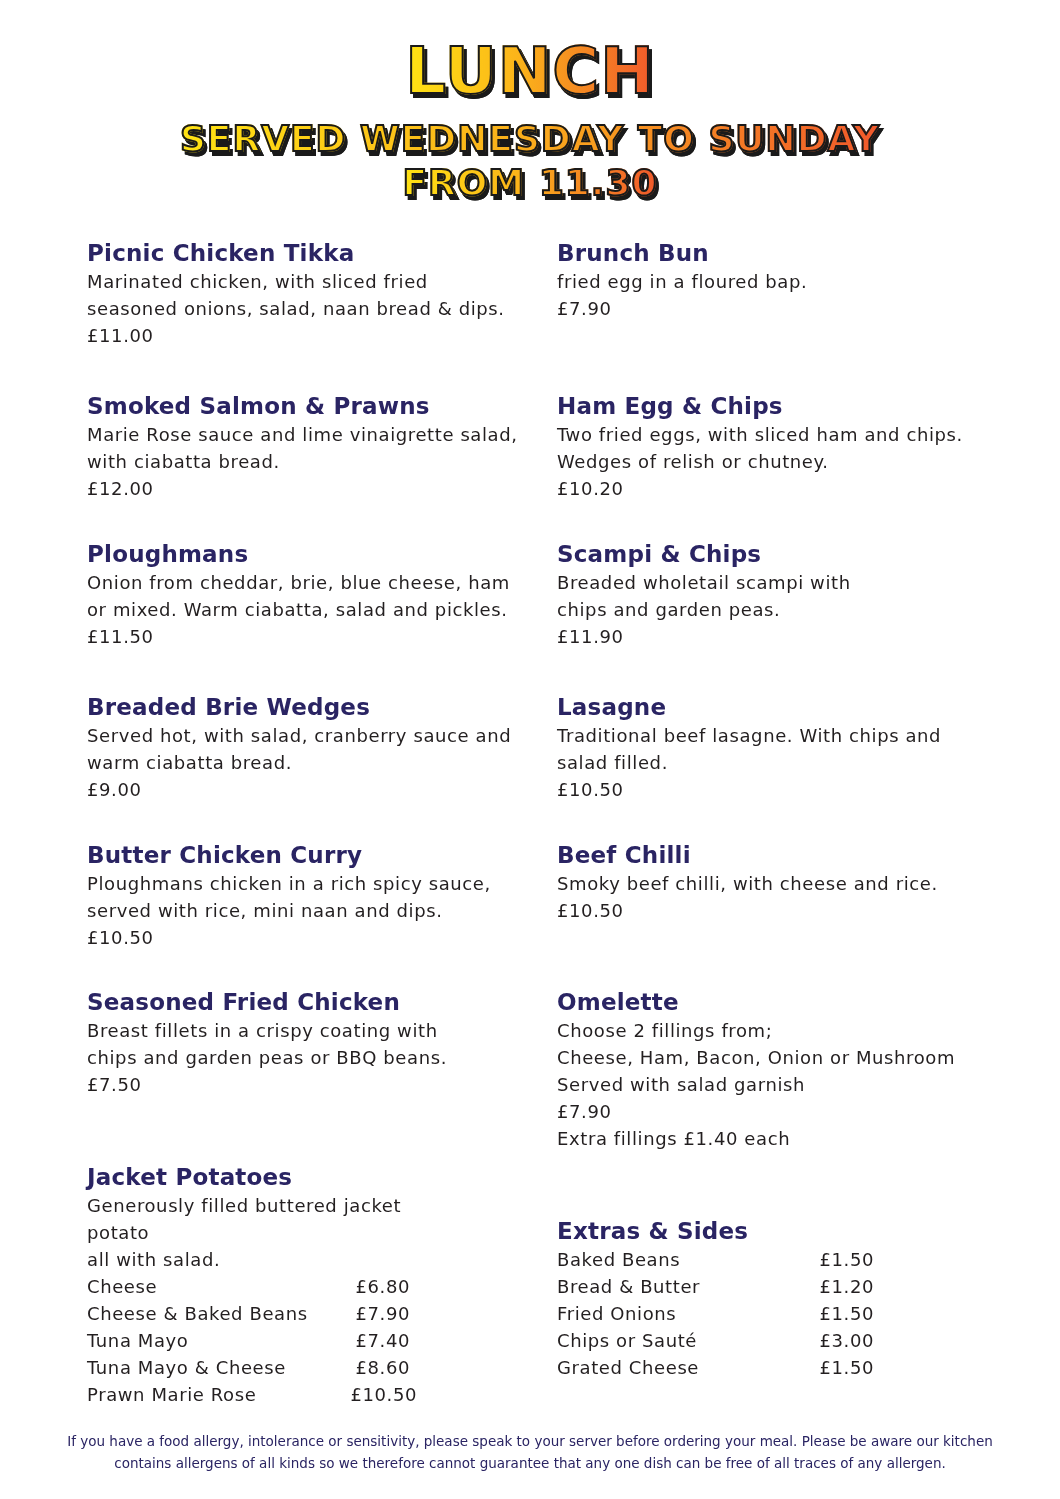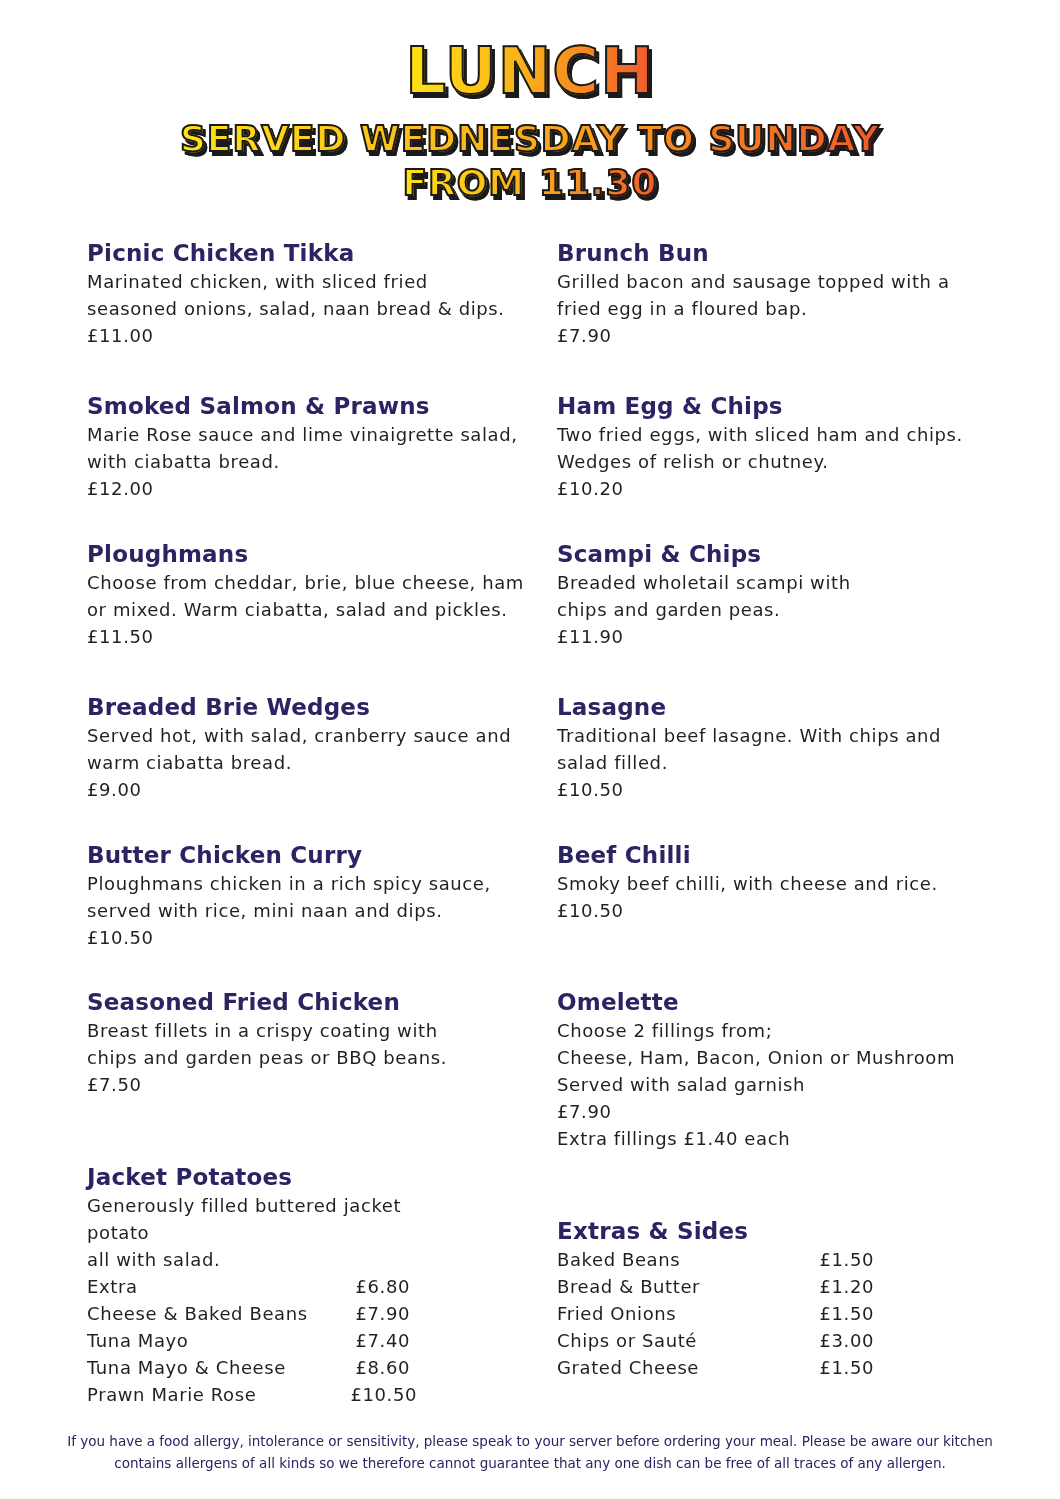--- a/index.html
+++ b/index.html
@@ -46,21 +46,21 @@
     <p>£11.00</p>
   </div>
   <div class="item" style="top:391px">
     <h2>Smoked Salmon &amp; Prawns</h2>
     <p>Marie Rose sauce and lime vinaigrette salad,</p>
     <p>with ciabatta bread.</p>
     <p>£12.00</p>
   </div>
   <div class="item" style="top:539px">
     <h2>Ploughmans</h2>
-    <p>Choose from cheddar, brie, blue cheese, ham</p>
+    <p>Onion from cheddar, brie, blue cheese, ham</p>
     <p>or mixed. Warm ciabatta, salad and pickles.</p>
     <p>£11.50</p>
   </div>
   <div class="item" style="top:692px">
     <h2>Breaded Brie Wedges</h2>
     <p>Served hot, with salad, cranberry sauce and</p>
     <p>warm ciabatta bread.</p>
     <p>£9.00</p>
   </div>
   <div class="item" style="top:840px">
@@ -74,21 +74,21 @@
     <p>Breast fillets in a crispy coating with</p>
     <p>chips and garden peas or BBQ beans.</p>
     <p>£7.50</p>
   </div>
 
   <div class="item" style="top:1162px; width:330px">
     <h2>Jacket Potatoes</h2>
     <p>Generously filled buttered jacket potato</p>
     <p>all with salad.</p>
     <div class="row">
-        <span class="p">Extra</span>
+        <span class="p">Cheese</span>
         <span class="v" style="right:7px">£6.80</span>
       </div>
     <div class="row">
         <span class="p">Cheese &amp; Baked Beans</span>
         <span class="v" style="right:7px">£7.90</span>
       </div>
     <div class="row">
         <span class="p">Tuna Mayo</span>
         <span class="v" style="right:7px">£7.40</span>
       </div>
@@ -99,21 +99,20 @@
     <div class="row">
         <span class="p">Prawn Marie Rose</span>
         <span class="v">£10.50</span>
       </div>
   </div>
 </div>
 
 <div class="col col-right">
   <div class="item" style="top:238px">
     <h2>Brunch Bun</h2>
-    <p>Grilled bacon and sausage topped with a</p>
     <p>fried egg in a floured bap.</p>
     <p>£7.90</p>
   </div>
   <div class="item" style="top:391px">
     <h2>Ham Egg &amp; Chips</h2>
     <p>Two fried eggs, with sliced ham and chips.</p>
     <p>Wedges of relish or chutney.</p>
     <p>£10.20</p>
   </div>
   <div class="item" style="top:539px">

